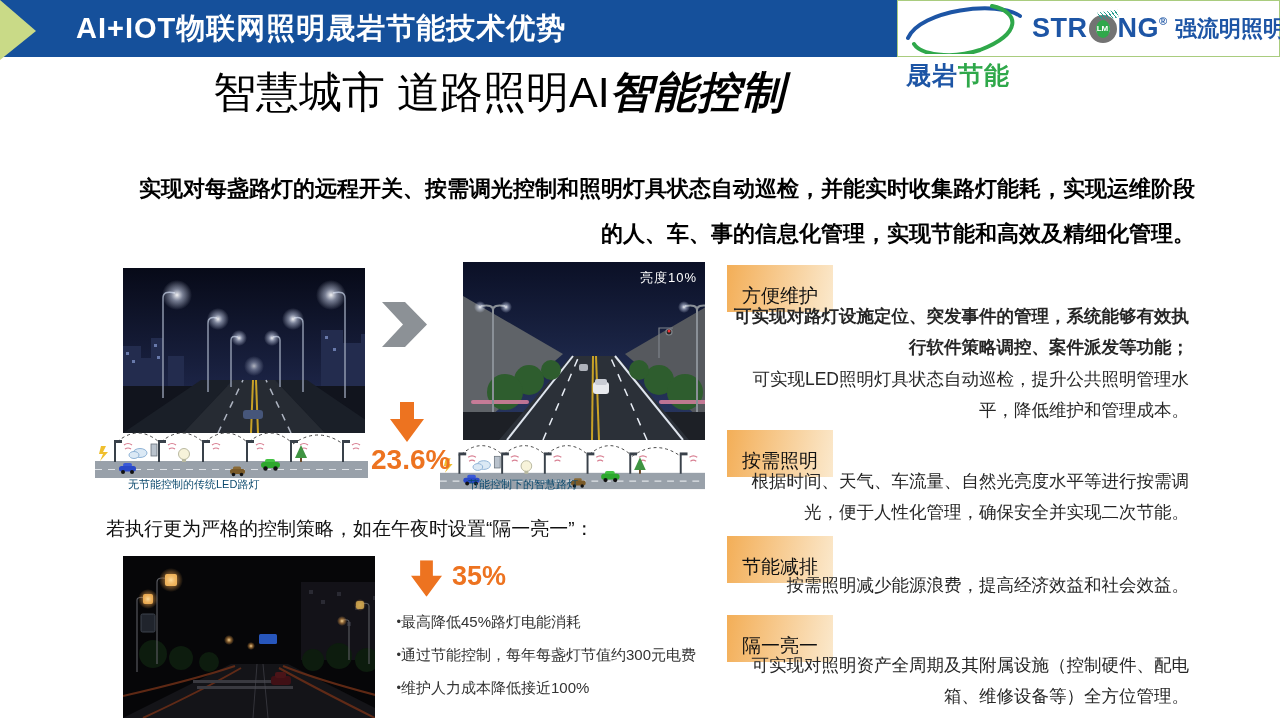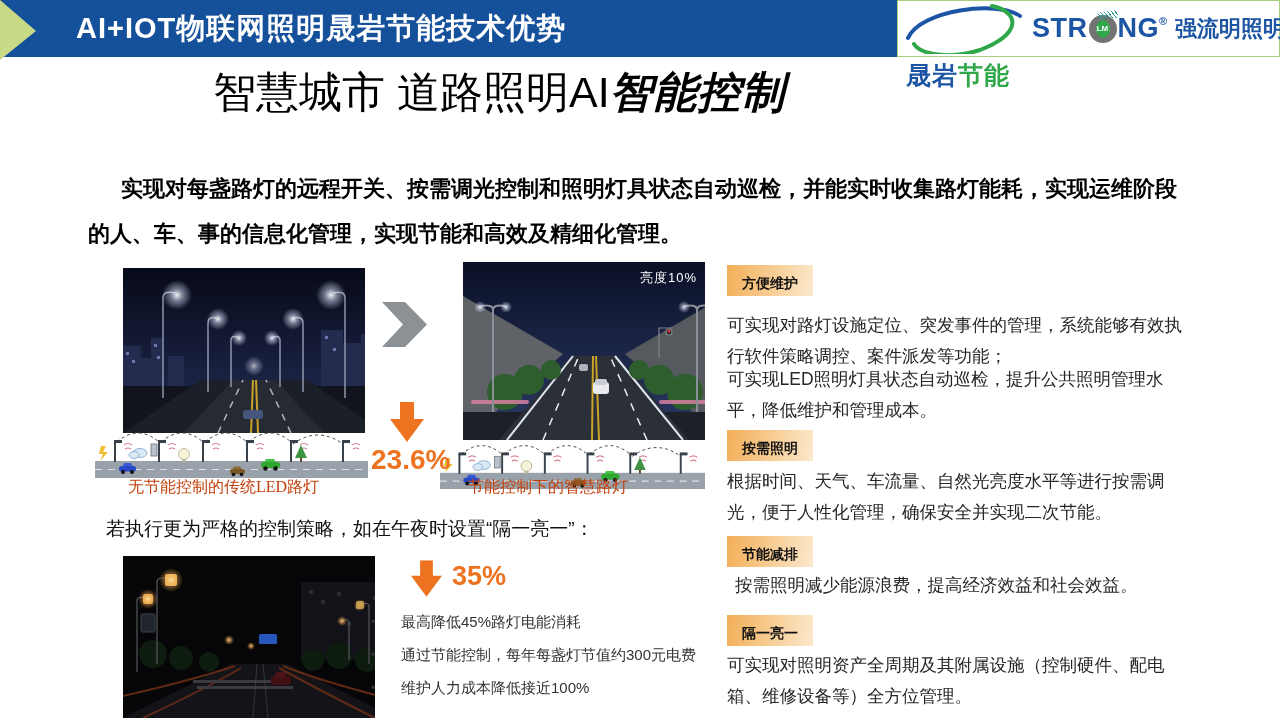--- a/index.html
+++ b/index.html
@@ -1,19 +1,19 @@
 <!DOCTYPE html>
 <html><head>
 <meta charset="utf-8">
 <style>
   html,body{margin:0;padding:0;background:#ffffff;}
   *{box-sizing:border-box;}
   .slide{
     position:relative;width:1280px;height:720px;background:#ffffff;overflow:hidden;
-    font-family:"Liberation Sans",sans-serif;color:#000;
+    font-family:"Liberation Sans",sans-serif;color:#000;text-align:right;
   }
   
   .topbar{position:absolute;left:0;top:0;width:897px;height:57px;background:#15509b;}
   .topbar-tri{position:absolute;left:0;top:0;}
   .topbar-title{
     position:absolute;left:76px;top:50%;transform:translateY(-50%);
     color:#ffffff;font-size:29px;font-weight:800;letter-spacing:1px;white-space:nowrap;
   }
   .logo-area{
     position:absolute;left:897px;top:0;width:383px;height:57px;background:#ffffff;
@@ -57,45 +57,45 @@
   .photo{position:absolute;overflow:hidden;padding-left:20px;}
   .photo-before{left:103px;top:268px;width:262px;height:165px;}
   .photo-after{left:443px;top:262px;width:262px;height:178px;}
   .photo-night{left:103px;top:556px;width:272px;height:162px;}
   .brightness-label{
     position:absolute;right:8px;top:7px;color:#ffffff;font-size:13px;letter-spacing:1px;
   }
   .strip{position:absolute;width:273px;height:46px;}
   .strip-before{left:95px;top:432px;}
   .strip-after{left:440px;top:444px;width:265px;}
-  .caption{position:absolute;font-size:16px;color:#c2410c;white-space:nowrap;font-family:Liberation Serif, serif;}
+  .caption{position:absolute;font-size:11px;color:#0c4a6e;white-space:nowrap;}
   .caption-before{left:128px;top:477px;}
   .caption-after{left:468px;top:477px;}
   .chevron{position:absolute;left:382px;top:302px;}
   .oarrow{position:absolute;}
   .oarrow-1{left:390px;top:402px;}
   .oarrow-2{left:411px;top:560px;}
   .pct{position:absolute;color:#ed7320;font-weight:800;white-space:nowrap;}
   .pct-1{left:371px;top:444px;font-size:28px;}
   .pct-2{left:452px;top:561px;font-size:27px;}
   .note{position:absolute;left:106px;top:516px;font-size:19px;color:#111;white-space:nowrap;}
   .bullets{position:absolute;left:371px;top:612px;width:340px;}
   .bullet-item{display:flex;align-items:flex-start;margin-bottom:13px;font-size:15px;color:#333;line-height:20px;}
   .bullet-dot{width:30px;flex:0 0 auto;font-size:13px;color:#333;}
   
   .badge{
-    position:absolute;left:727px;display:inline-block;padding:10px 15px 3px;
-    font-size:14px;font-weight:700;color:#111;
+    position:absolute;left:727px;display:inline-block;padding:18px 15px 3px;
+    font-size:19px;font-weight:400;color:#111;
     background:linear-gradient(100deg,#f3ae57 0%,#fbe9cd 100%);white-space:nowrap;
   }
   .benefit-p{
     position:absolute;left:727px;width:462px;
     font-size:17.5px;line-height:31px;color:#262626;
   }
-  .badge-1{top:265px;} .b1p1{top:310px;} .b1p2{top:364px;}
+  .badge-1{top:265px;} .b1p1{top:301px;font-weight:bold;} .b1p2{top:364px;}
   .badge-2{top:430px;} .b2p1{top:466px;}
   .badge-3{top:536px;} .b3p1{top:570px;padding-left:8px;}
   .badge-4{top:615px;} .b4p1{top:650px;}
 </style>
 </head>
 <body>
 
 <div class="slide">
 
   <svg width="0" height="0" style="position:absolute" aria-hidden="true">

